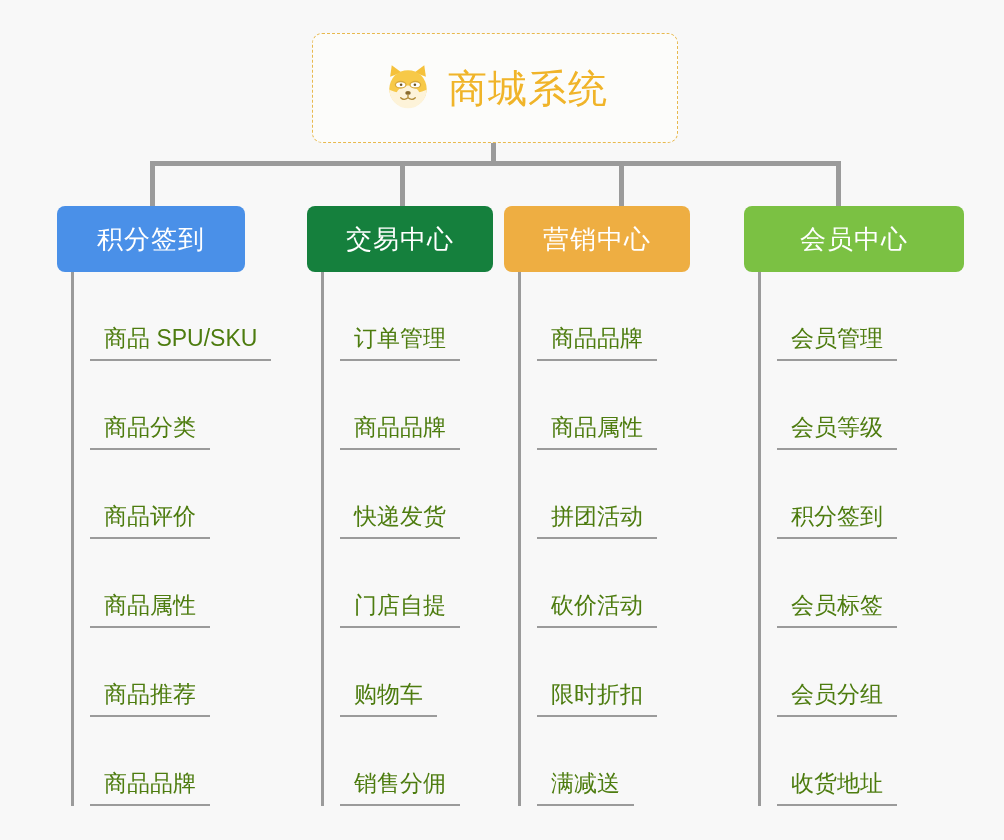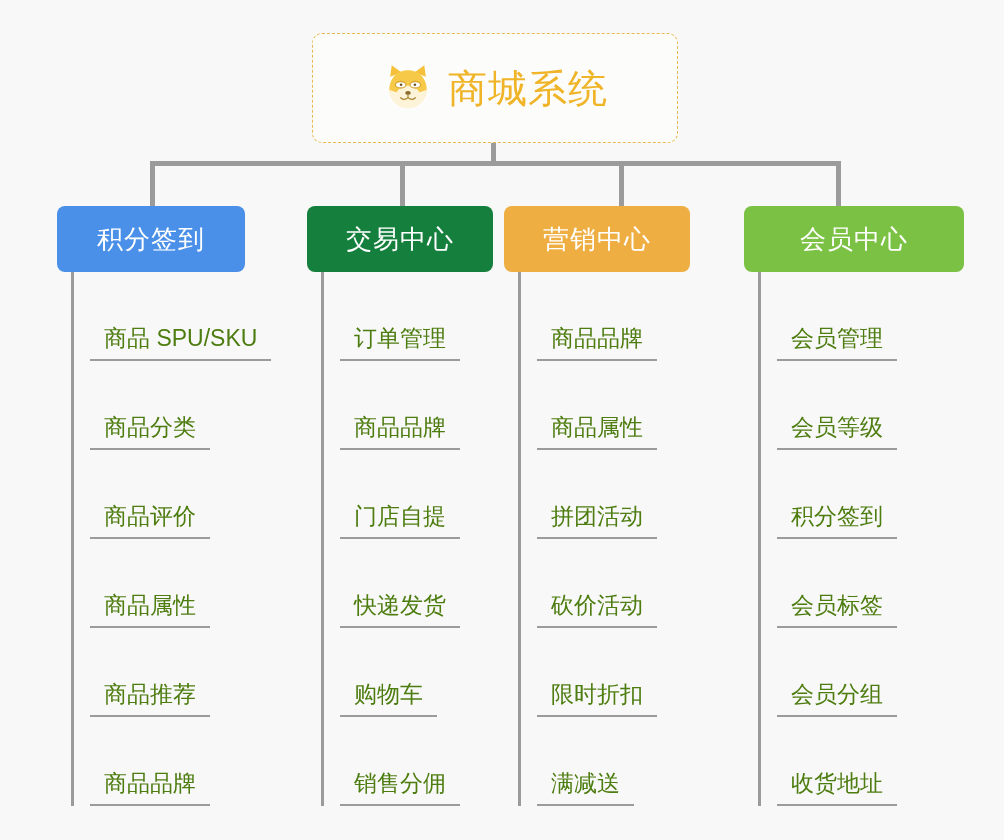--- a/index.html
+++ b/index.html
@@ -205,24 +205,24 @@
       <span>交易中心</span>
     </div>
     <div class="leaf-list" style="border-left-color: rgb(155, 155, 155);">
       <div class="leaf-item">
         <span class="leaf-text leaf-inner" style="border-bottom-color: rgb(155, 155, 155);">订单管理</span>
       </div>
       <div class="leaf-item">
         <span class="leaf-text leaf-inner" style="border-bottom-color: rgb(155, 155, 155);">商品品牌</span>
       </div>
       <div class="leaf-item">
+        <span class="leaf-text leaf-inner" style="border-bottom-color: rgb(155, 155, 155);">快递发货</span>
+      </div>
+      <div class="leaf-item">
         <span class="leaf-text leaf-inner" style="border-bottom-color: rgb(155, 155, 155);">门店自提</span>
-      </div>
-      <div class="leaf-item">
-        <span class="leaf-text leaf-inner" style="border-bottom-color: rgb(155, 155, 155);">快递发货</span>
       </div>
       <div class="leaf-item">
         <span class="leaf-text leaf-inner" style="border-bottom-color: rgb(155, 155, 155); text-align: right;">购物车</span>
       </div>
       <div class="leaf-item">
         <span class="leaf-text leaf-inner" style="border-bottom-color: rgb(155, 155, 155);">销售分佣</span>
       </div>
     </div>
   </div>
 

